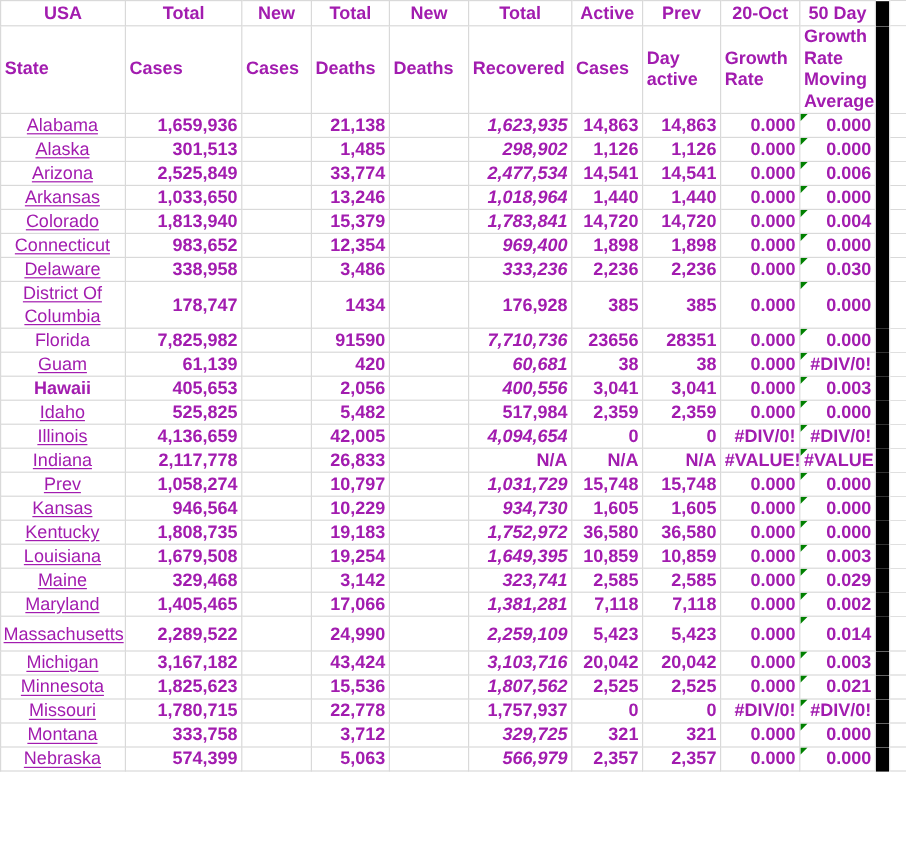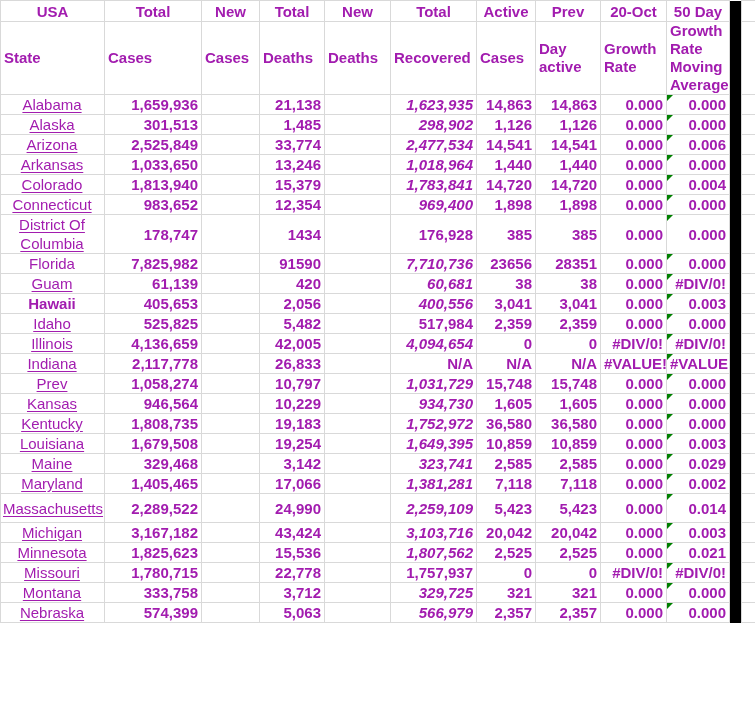--- a/index.html
+++ b/index.html
@@ -174,20 +174,34 @@
           <td class="num">12,354</td>
           <td class="num"></td>
           <td class="num ital">969,400</td>
           <td class="num">1,898</td>
           <td class="num">1,898</td>
           <td class="num">0.000</td>
           <td class="num">0.000<span class="tri"></span></td>
           <td class="blackbar"></td>
           <td class="gutter"></td>
         </tr>
+        <tr class="data">
+          <td class="state u"><span>Delaware</span></td>
+          <td class="num">338,958</td>
+          <td class="num"></td>
+          <td class="num">3,486</td>
+          <td class="num"></td>
+          <td class="num ital">333,236</td>
+          <td class="num">2,236</td>
+          <td class="num">2,236</td>
+          <td class="num">0.000</td>
+          <td class="num">0.030<span class="tri"></span></td>
+          <td class="blackbar"></td>
+          <td class="gutter"></td>
+        </tr>
         <tr class="data tall2">
           <td class="state u"><span>District Of
 Columbia</span></td>
           <td class="num">178,747</td>
           <td class="num"></td>
           <td class="num">1434</td>
           <td class="num"></td>
           <td class="num">176,928</td>
           <td class="num">385</td>
           <td class="num">385</td>

